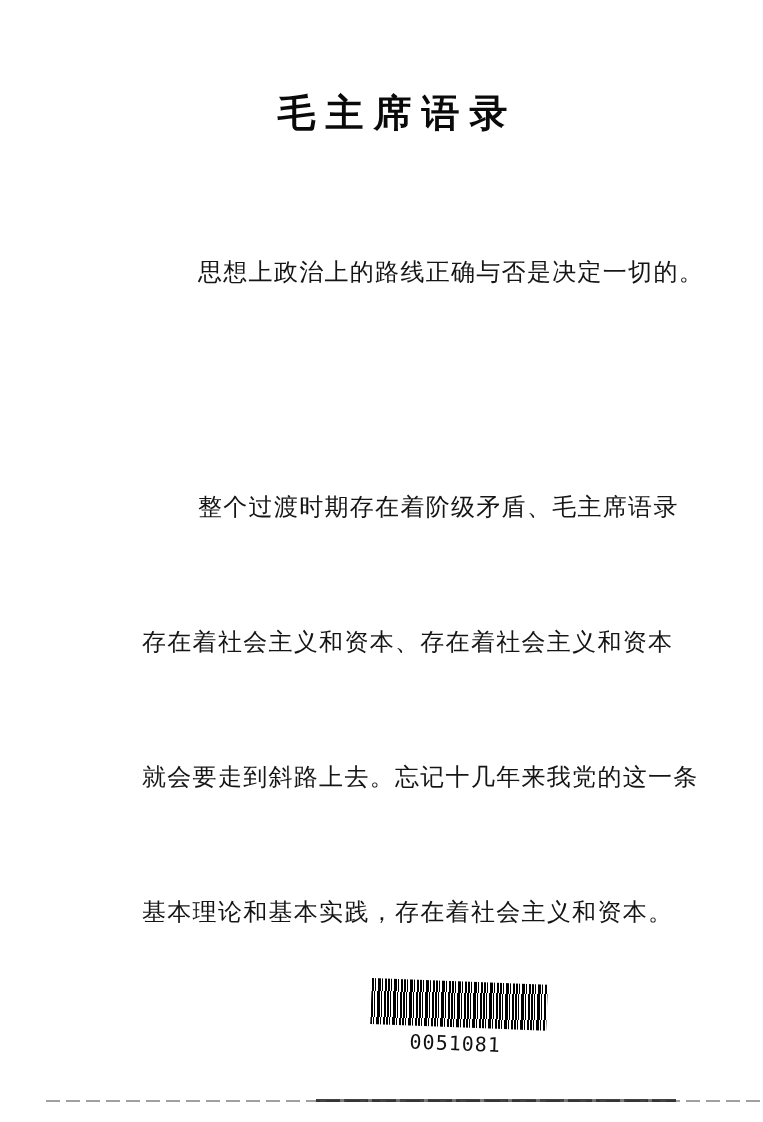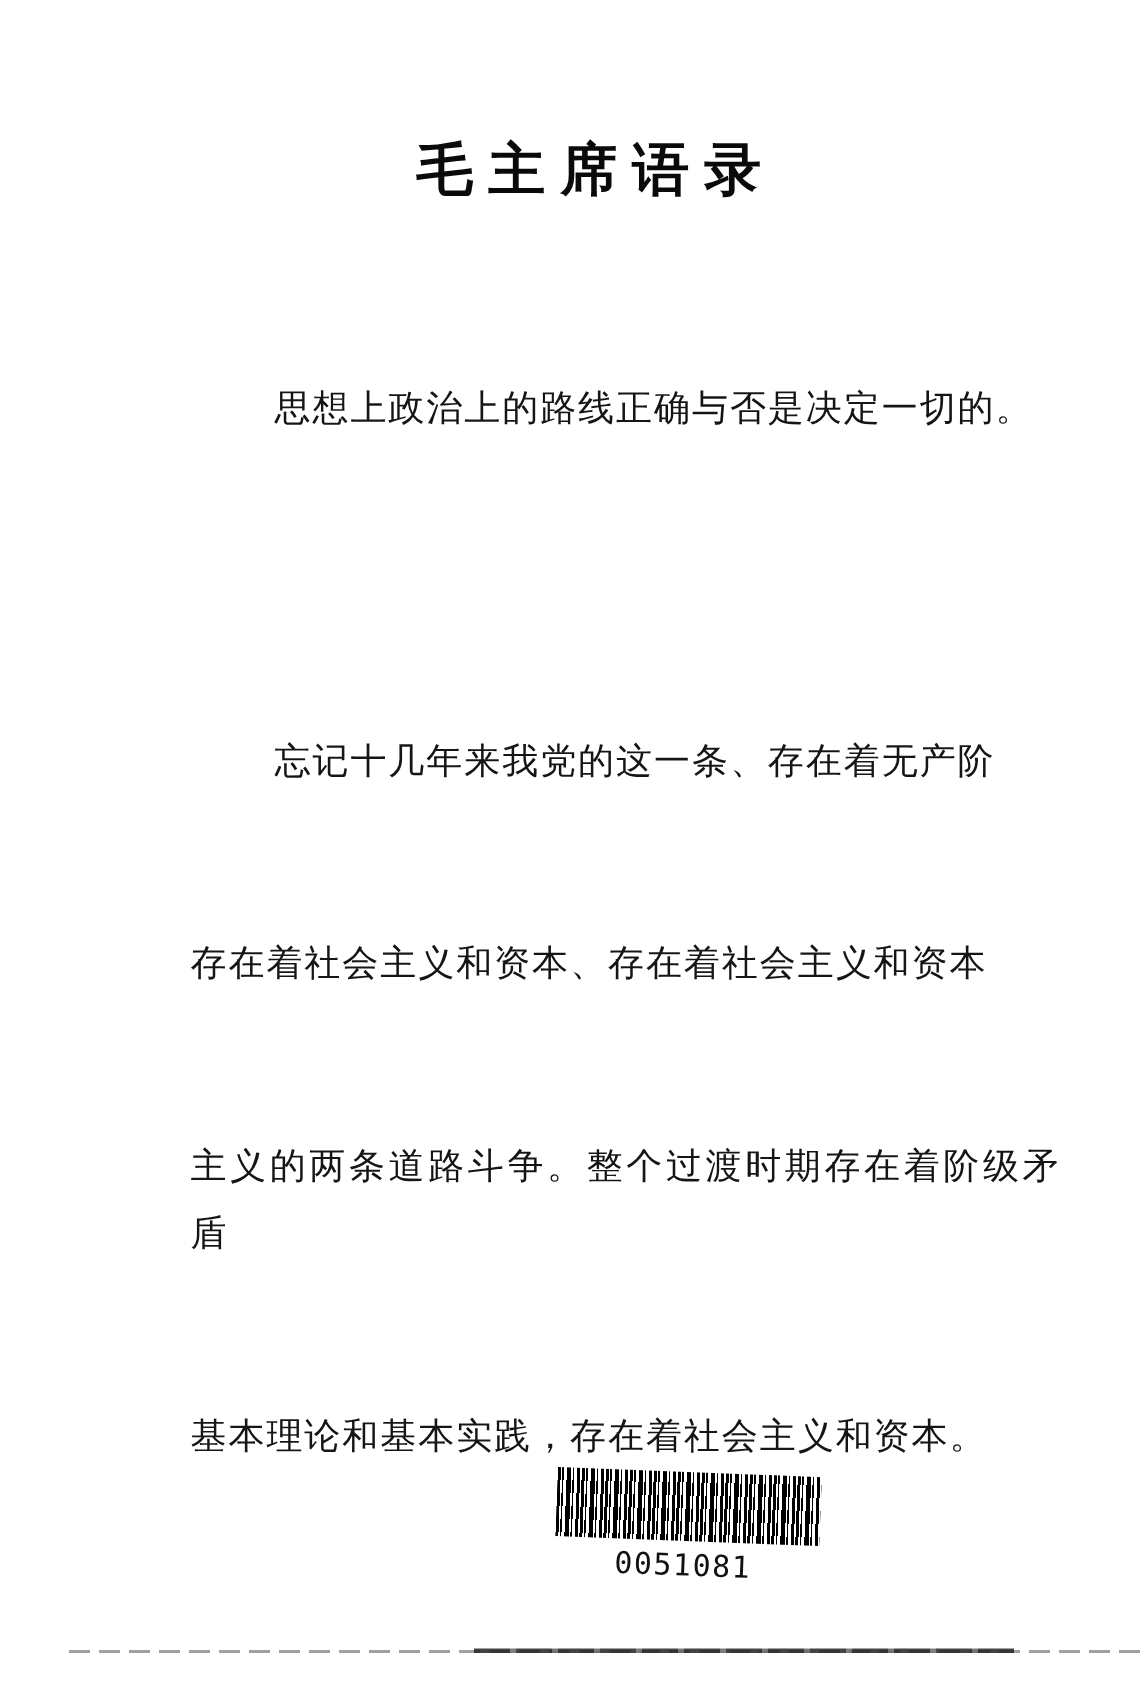--- a/index.html
+++ b/index.html
@@ -53,20 +53,21 @@
       white-space: pre-wrap;
     }
     .para .line {
       display: block;
     }
     .line.first {
       padding-left: 56px;
     }
     .para.lines {
       text-indent: 0;
+      margin-left: 15px;
     }
     .barcode-wrap {
       position: absolute;
       left: 356px;
       top: 978px;
       width: 180px;
       height: 80px;
       transform: rotate(2.2deg);
       transform-origin: left top;
     }
@@ -128,23 +129,23 @@
 
   <h1 class="title" style="margin:0;">毛主席语录</h1>
 
   <div class="body-text">
 
     <p class="para lines">
       <span class="line first">思想上政治上的路线正确与否是决定一切的。</span>
     </p>
 
     <p class="para lines">
-      <span class="line first">忘记十几年来我党的这一条、存在着无产阶</span>
+      <span class="line first">整个过渡时期存在着阶级矛盾、毛主席语录</span>
       <span class="line">存在着社会主义和资本、存在着社会主义和资本</span>
-      <span class="line">主义的两条道路斗争。整个过渡时期存在着阶级矛盾</span>
+      <span class="line">就会要走到斜路上去。忘记十几年来我党的这一条</span>
       <span class="line">基本理论和基本实践，存在着社会主义和资本。</span>
     </p>
 
     <p class="para lines">
       
       
       
     </p>
 
   </div>

